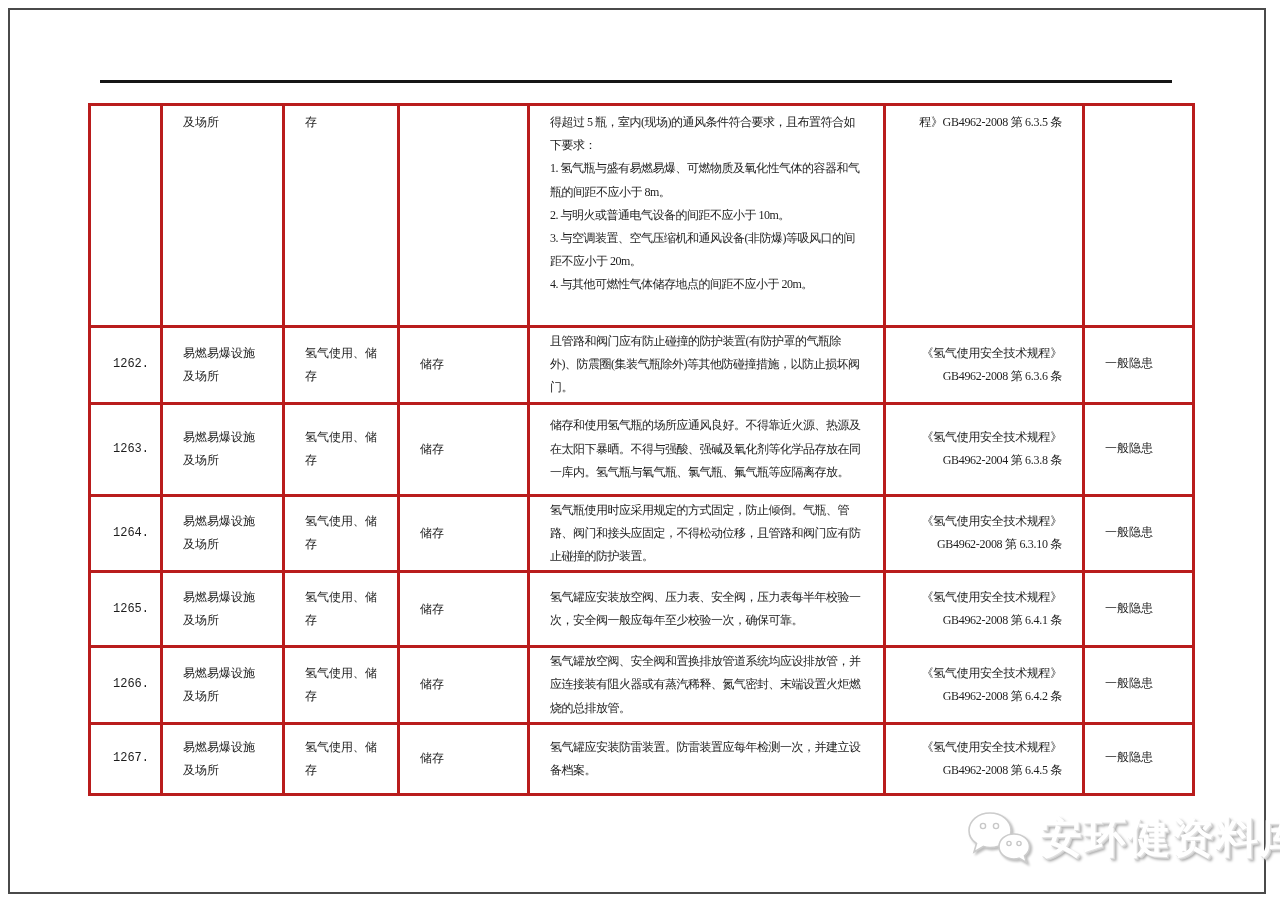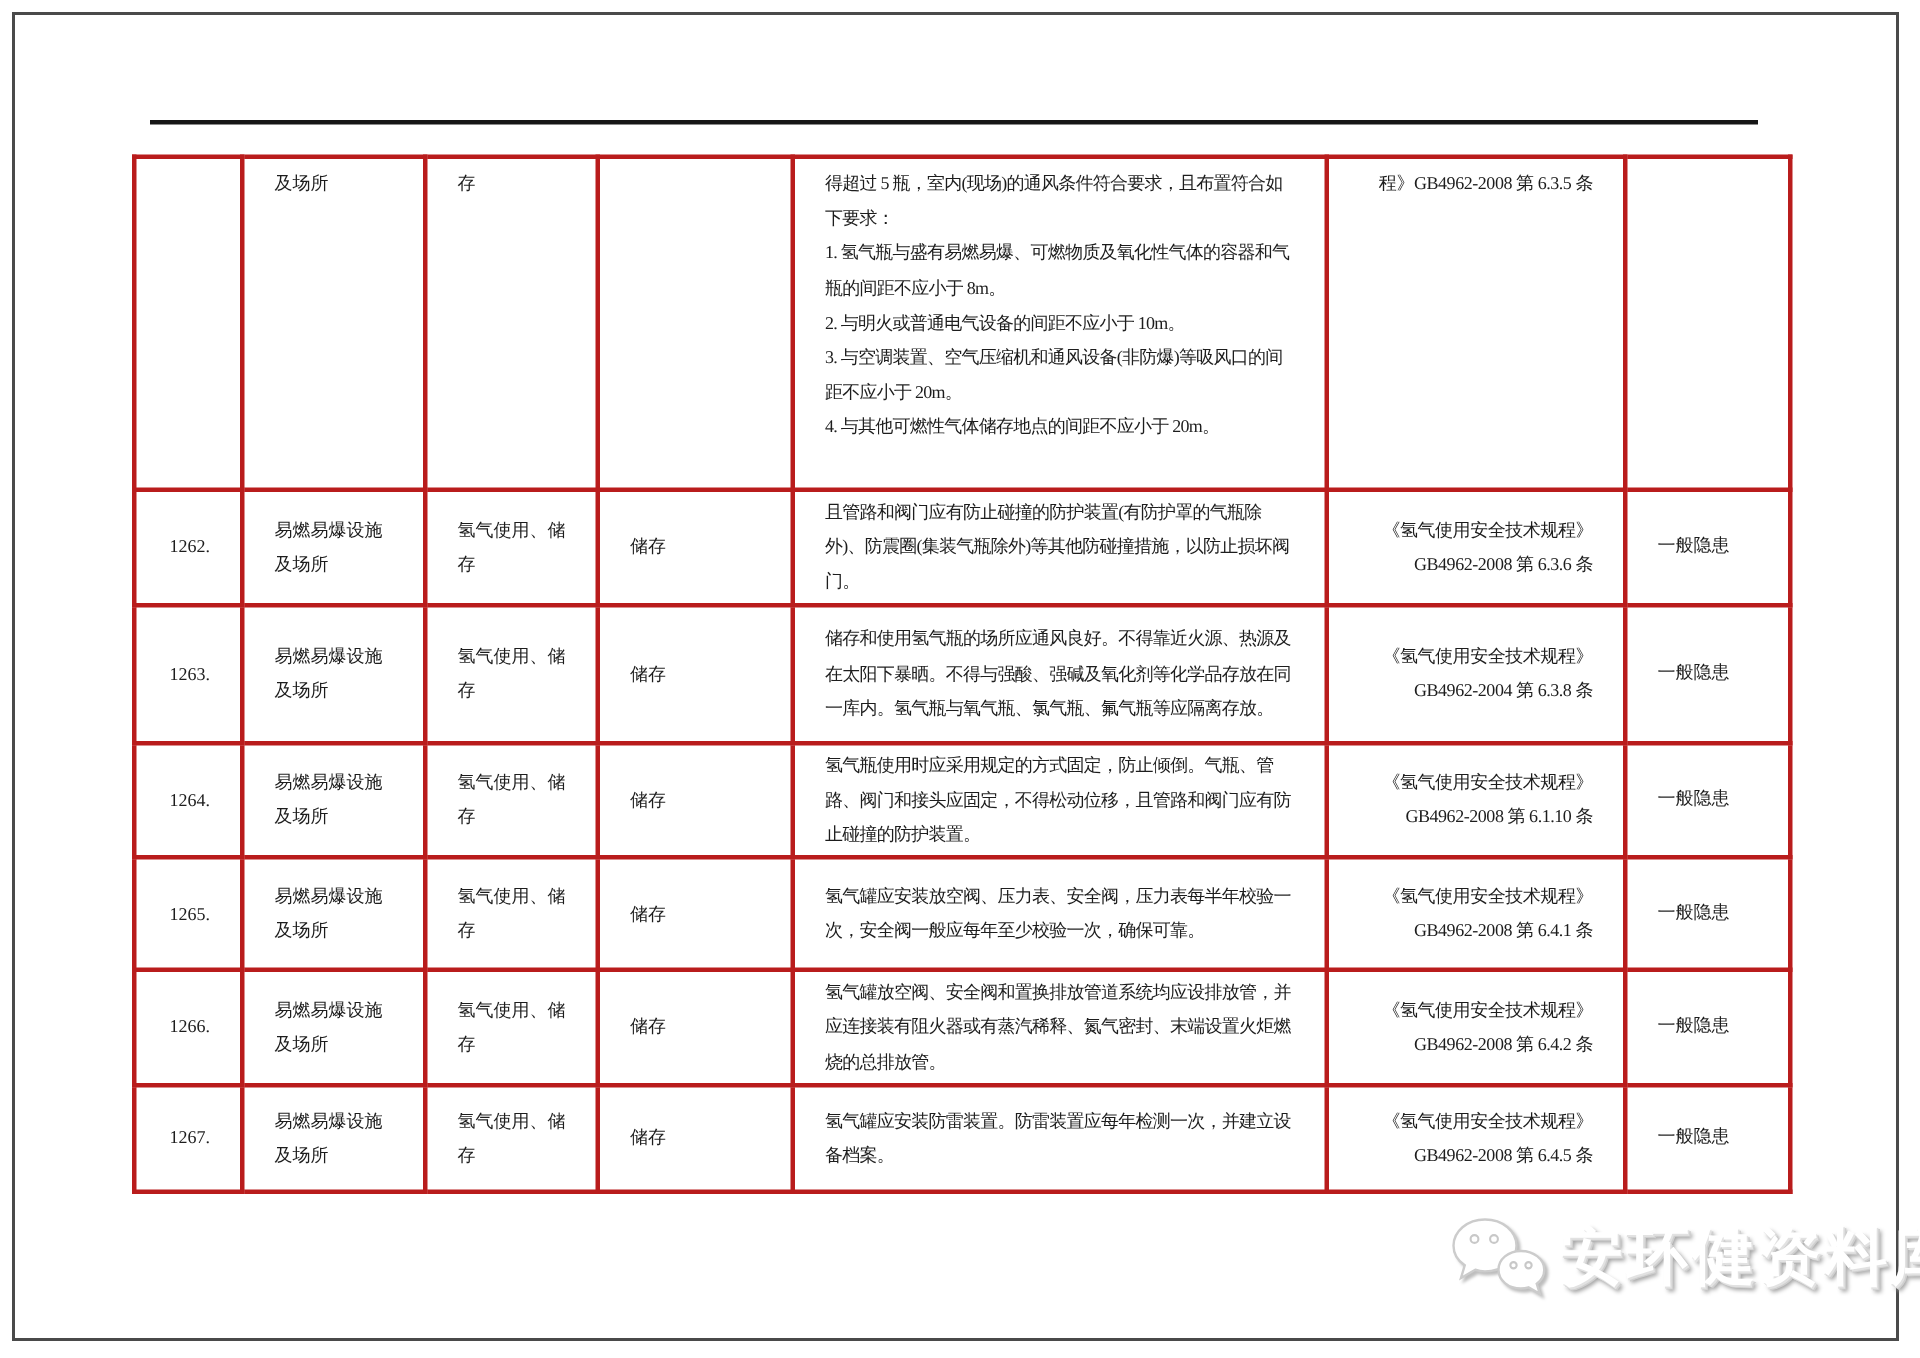--- a/index.html
+++ b/index.html
@@ -17,21 +17,21 @@
   }
   table.hazard{
     position:absolute;left:88px;top:103px;width:1104px;
     border-collapse:collapse;table-layout:fixed;
   }
   table.hazard td{
     border:3px solid #b91c1c;vertical-align:middle;
     font-size:12px;line-height:23.2px;padding:2px 20px;overflow:hidden;
   }
   tr.cont td{vertical-align:top;padding-top:5px;}
-  td.c-num div{padding-left:2px;}
+  td.c-num div{padding-left:2px;font-family:Liberation Mono, monospace;}
   td.c-desc{padding:2px 4px 2px 7px;margin-top:28px;}
   td.c-desc p{margin:0;letter-spacing:-0.5px;}
   td.c-ref{padding:2px 4px 2px 6px;}
   td.c-ref div{letter-spacing:-0.3px;text-align:right;}
   td.c-sev{vertical-align:bottom;padding-left:10px;padding-bottom:6px;font-family:Liberation Mono, monospace;}
   .watermark{
     position:absolute;left:966px;top:810px;display:flex;align-items:center;gap:8px;
   }
   .wm-text{
     font-family:"Liberation Sans","DejaVu Sans",sans-serif;
@@ -148,21 +148,21 @@
         </td>
     <td class="c-stage">
           <div>储存</div>
         </td>
     <td class="c-desc">
           <div>
             <p>氢气瓶使用时应采用规定的方式固定，防止倾倒。气瓶、管路、阀门和接头应固定，不得松动位移，且管路和阀门应有防止碰撞的防护装置。</p>
           </div>
         </td>
     <td class="c-ref">
-          <div>《氢气使用安全技术规程》GB4962-2008 第 6.1.10 条</div>
+          <div>《氢气使用安全技术规程》GB4962-2008 第 6.3.10 条</div>
         </td>
     <td class="c-sev">
           <div>一般隐患</div>
         </td>
   </tr>
       <tr style="height: 75px;">
     <td class="c-num">
           <div>1265.</div>
         </td>
     <td class="c-cat">

